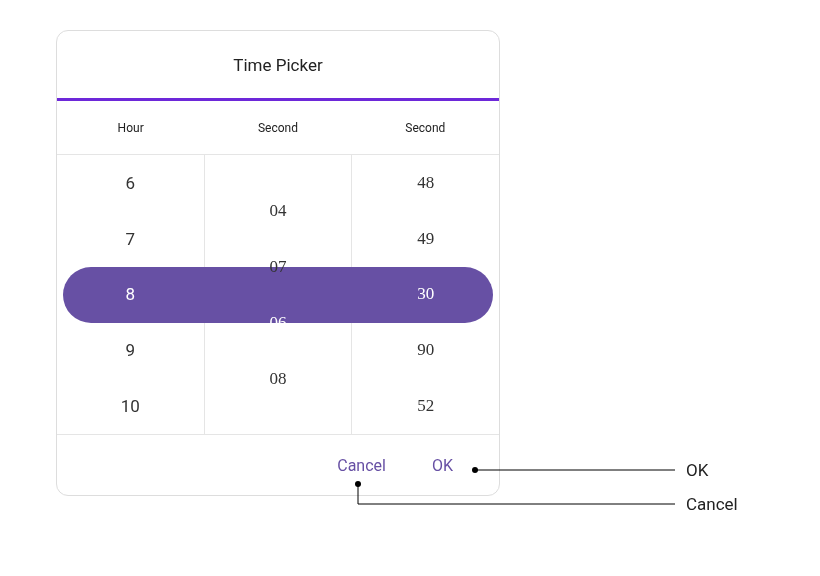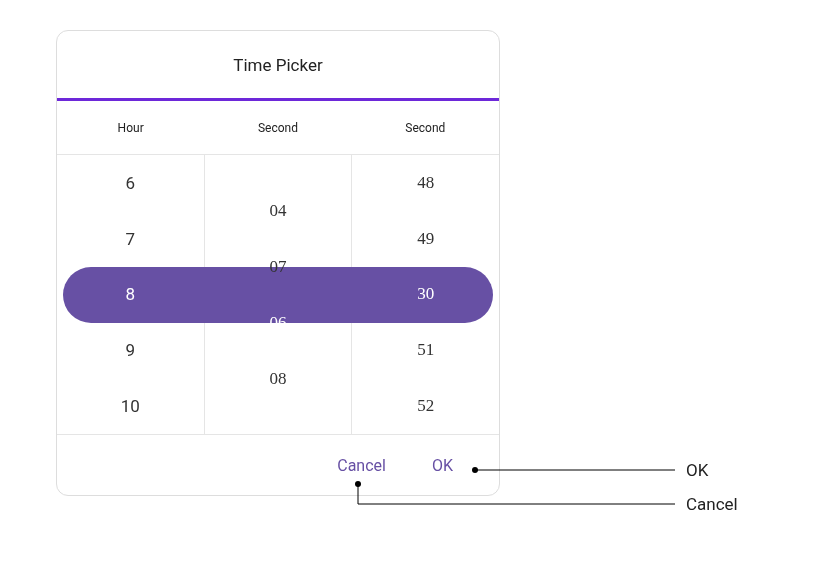--- a/index.html
+++ b/index.html
@@ -148,21 +148,21 @@
       <div class="wheel">
         <div class="wheel-item">04</div>
         <div class="wheel-item">07</div>
         <div class="wheel-item selected">06</div>
         <div class="wheel-item">08</div>
       </div>
       <div class="wheel">
         <div class="wheel-item">48</div>
         <div class="wheel-item">49</div>
         <div class="wheel-item selected">30</div>
-        <div class="wheel-item">51</div>
+        <div class="wheel-item">90</div>
         <div class="wheel-item">52</div>
       </div>
     </div>
   </div>
   <div class="picker-footer">
     <button class="footer-btn">Cancel</button>
     <button class="footer-btn">OK</button>
   </div>
 </div>
 

